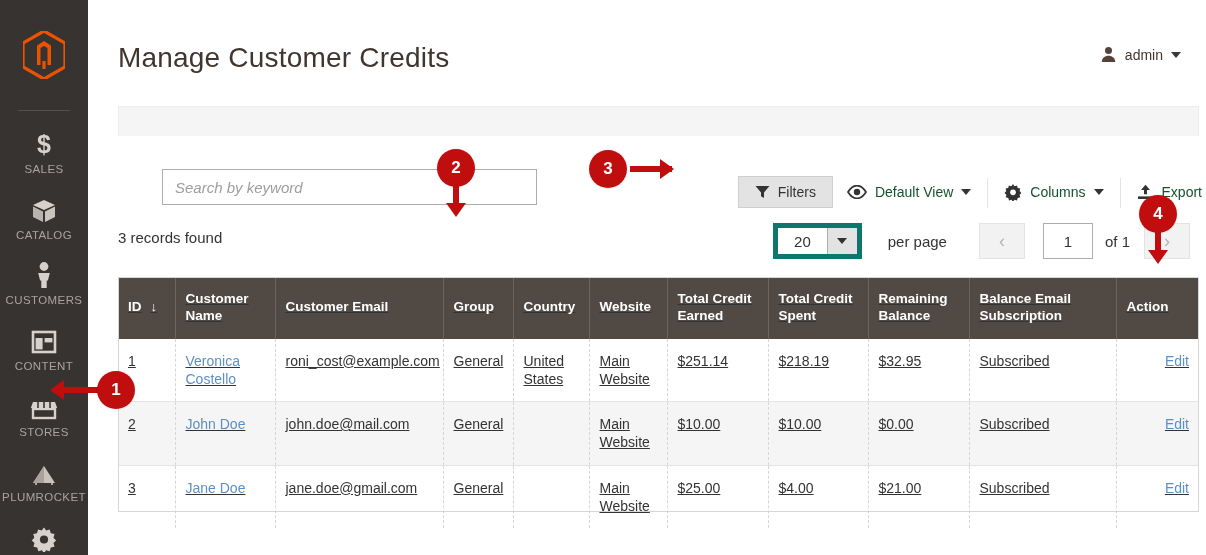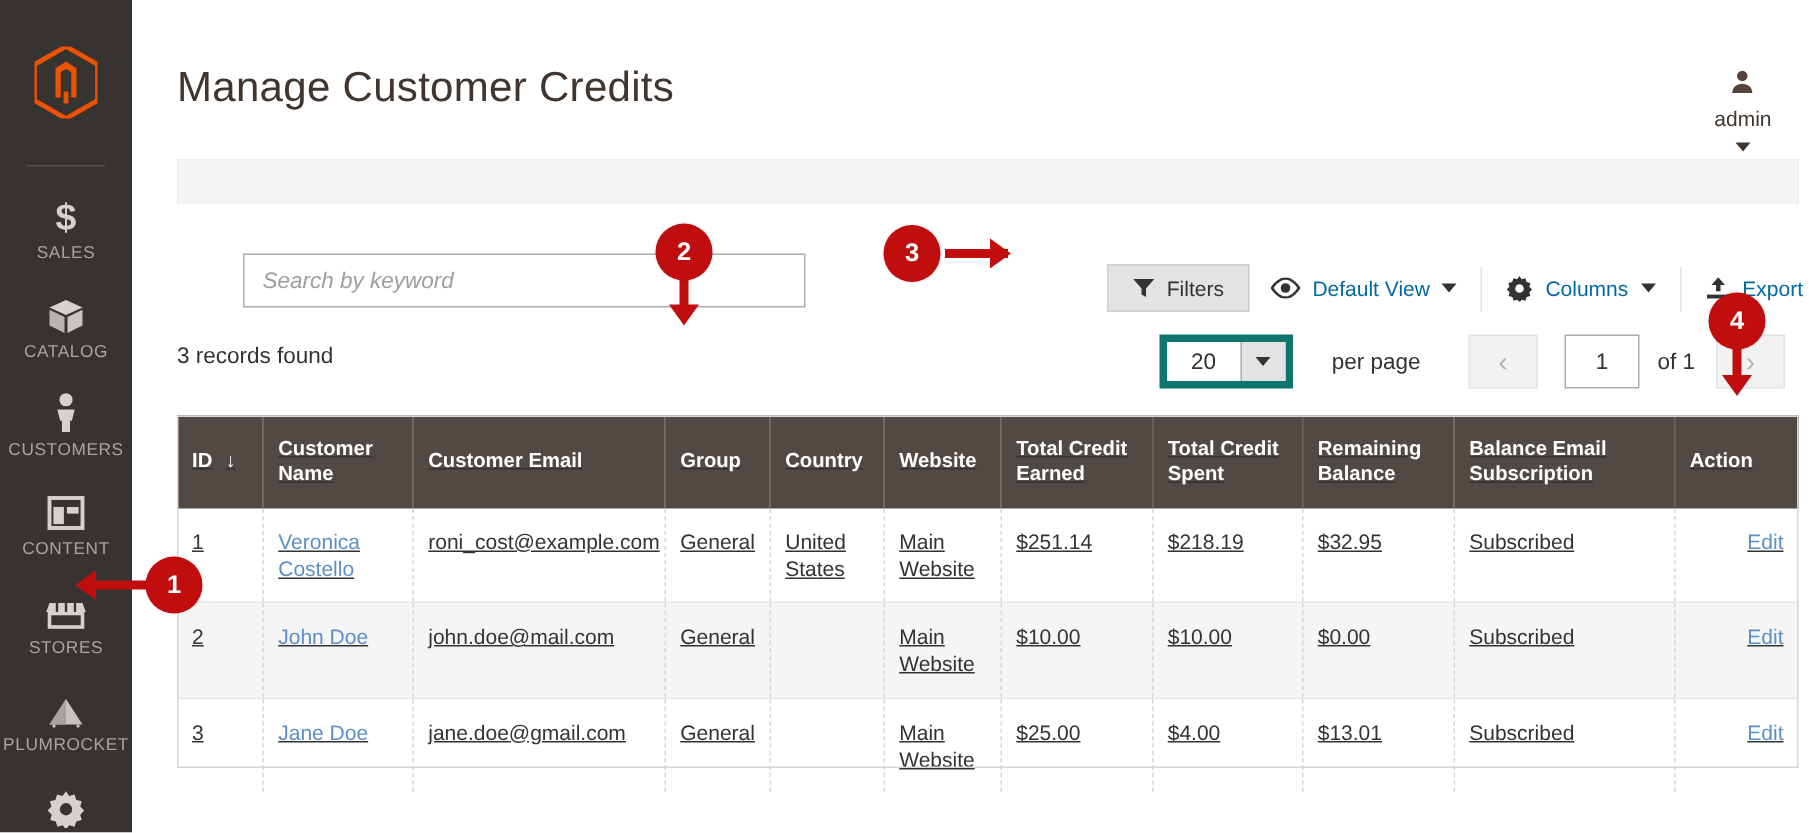--- a/index.html
+++ b/index.html
@@ -41,21 +41,21 @@
   
   #page { position:absolute; left:88px; top:16px; width:1118px; height:555px; background:#ffffff; }
 
   .page-head { position:relative; height:90px; }
   .page-title {
     position:absolute; left:30px; top:26px;
     font-size:28px; font-weight:400; color:#41362f; letter-spacing:.2px;
   }
   .admin-box {
     position:absolute; right:25px; top:30px;
-    display:flex; align-items:center; gap:8px; cursor:pointer;flex-direction:column;
+    display:flex; align-items:center; gap:8px; cursor:pointer;
   }
   .admin-name { font-size:14px; color:#41362f; }
   .caret-dn {
     width:0;height:0;border-left:5px solid transparent;border-right:5px solid transparent;
     border-top:6px solid #41362f;
   }
 
   .msg-bar {
     position:absolute; left:30px; top:90px; width:1081px; height:30px;
     background:#f5f5f5; border:1px solid #ededed; border-bottom:none;
@@ -76,21 +76,21 @@
   .tb-right { position:absolute; right:16px; top:0; display:flex; align-items:flex-end; height:42px; }
   .filters-btn {
     display:flex; align-items:center; gap:8px;
     height:32px; padding:0 16px;
     background:#e3e3e3; border:1px solid #cfcfcf; color:#333;
     font-size:14px; cursor:pointer;
   }
   .tb-sep { width:1px; height:30px; background:#e3e3e3; margin:0 2px; }
   .tb-item {
     display:flex; align-items:center; gap:8px;
-    height:32px; padding:0 14px; font-size:14px; color:#0369a1; cursor:pointer;
+    height:32px; padding:0 14px; font-size:14px; color:#14532d; cursor:pointer;
   }
   .tb-item .caret-dn { border-top-color:#333; }
 
   
   .count-row { position:absolute; left:0; top:205px; width:1118px; height:40px; }
   .records { position:absolute; left:30px; top:8px; font-size:15px; color:#333; }
 
   .pager { position:absolute; right:16px; top:0; display:flex; align-items:center; height:40px; }
   .perpage {
     display:flex; align-items:stretch; height:36px;
@@ -404,21 +404,21 @@
         </tr>
         <tr>
           <td>3</td>
           <td><a class="cust-link">Jane Doe</a></td>
           <td>jane.doe@gmail.com</td>
           <td>General</td>
           <td></td>
           <td>Main Website</td>
           <td>$25.00</td>
           <td>$4.00</td>
-          <td>$13.01</td>
+          <td>$21.00</td>
           <td>Subscribed</td>
           <td class="act"><a class="edit-link">Edit</a></td>
         </tr>
       </tbody>
     </table>
     <div class="grid-outline"></div>
   </div>
 </div>
 
 <div class="ann">

